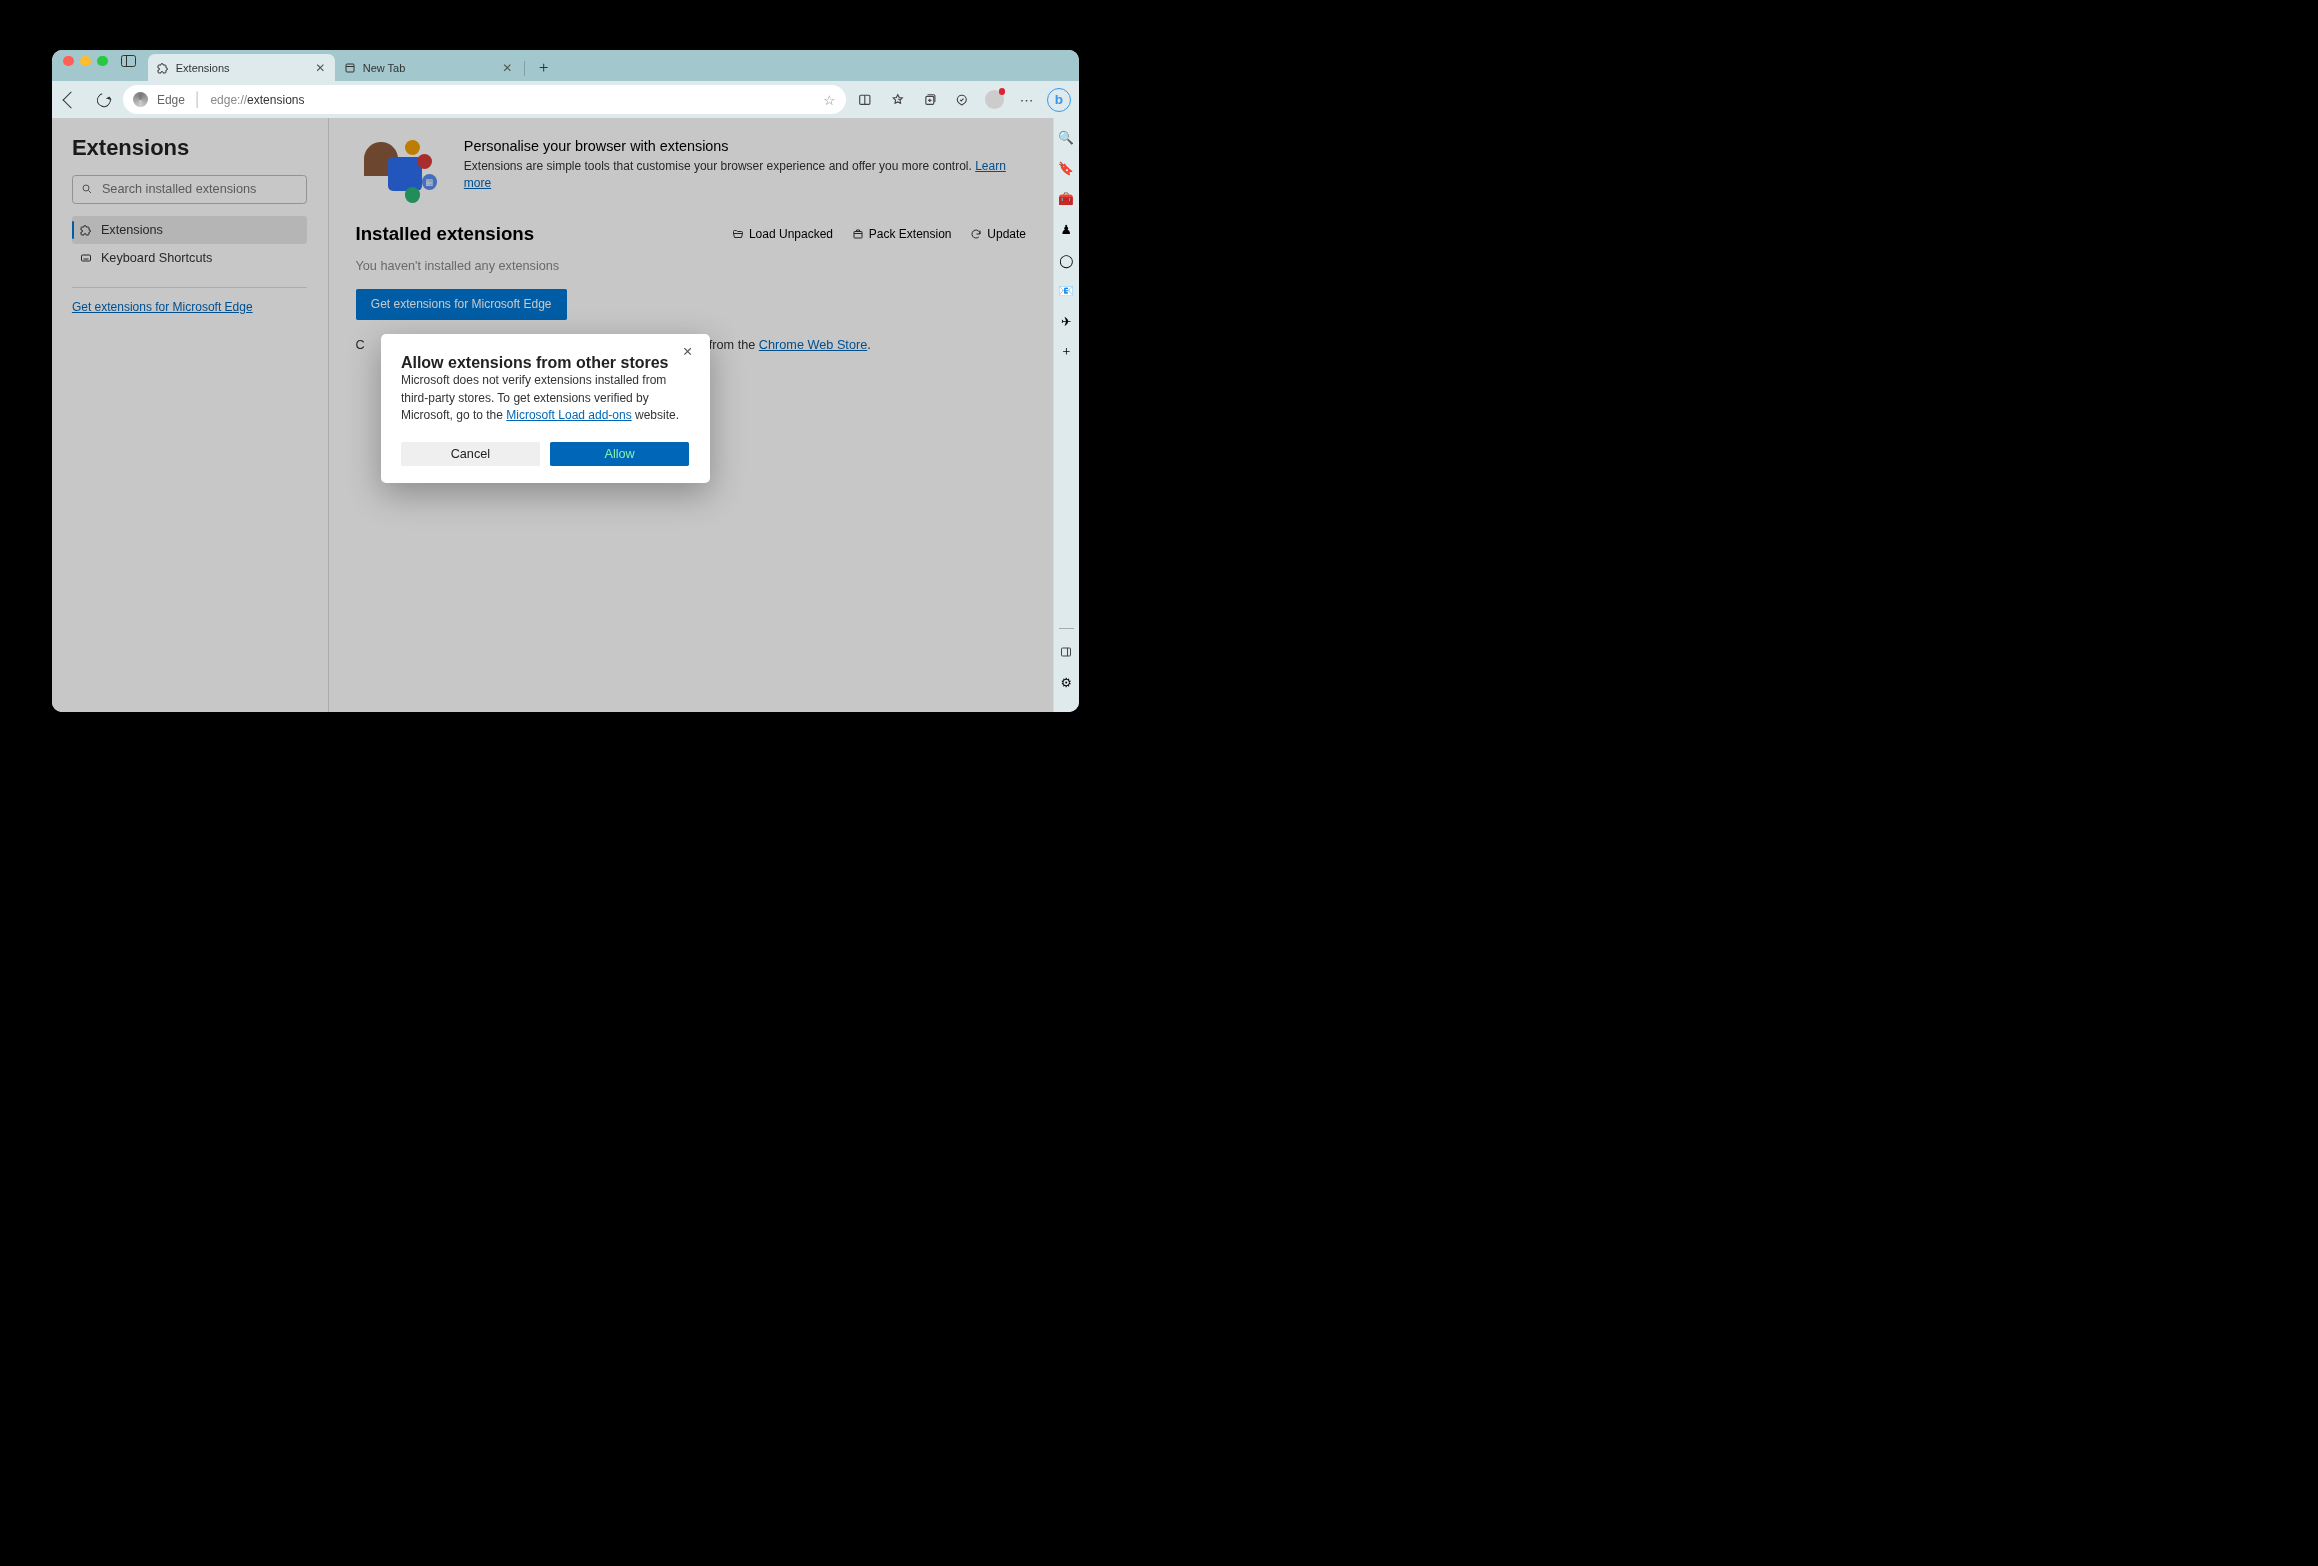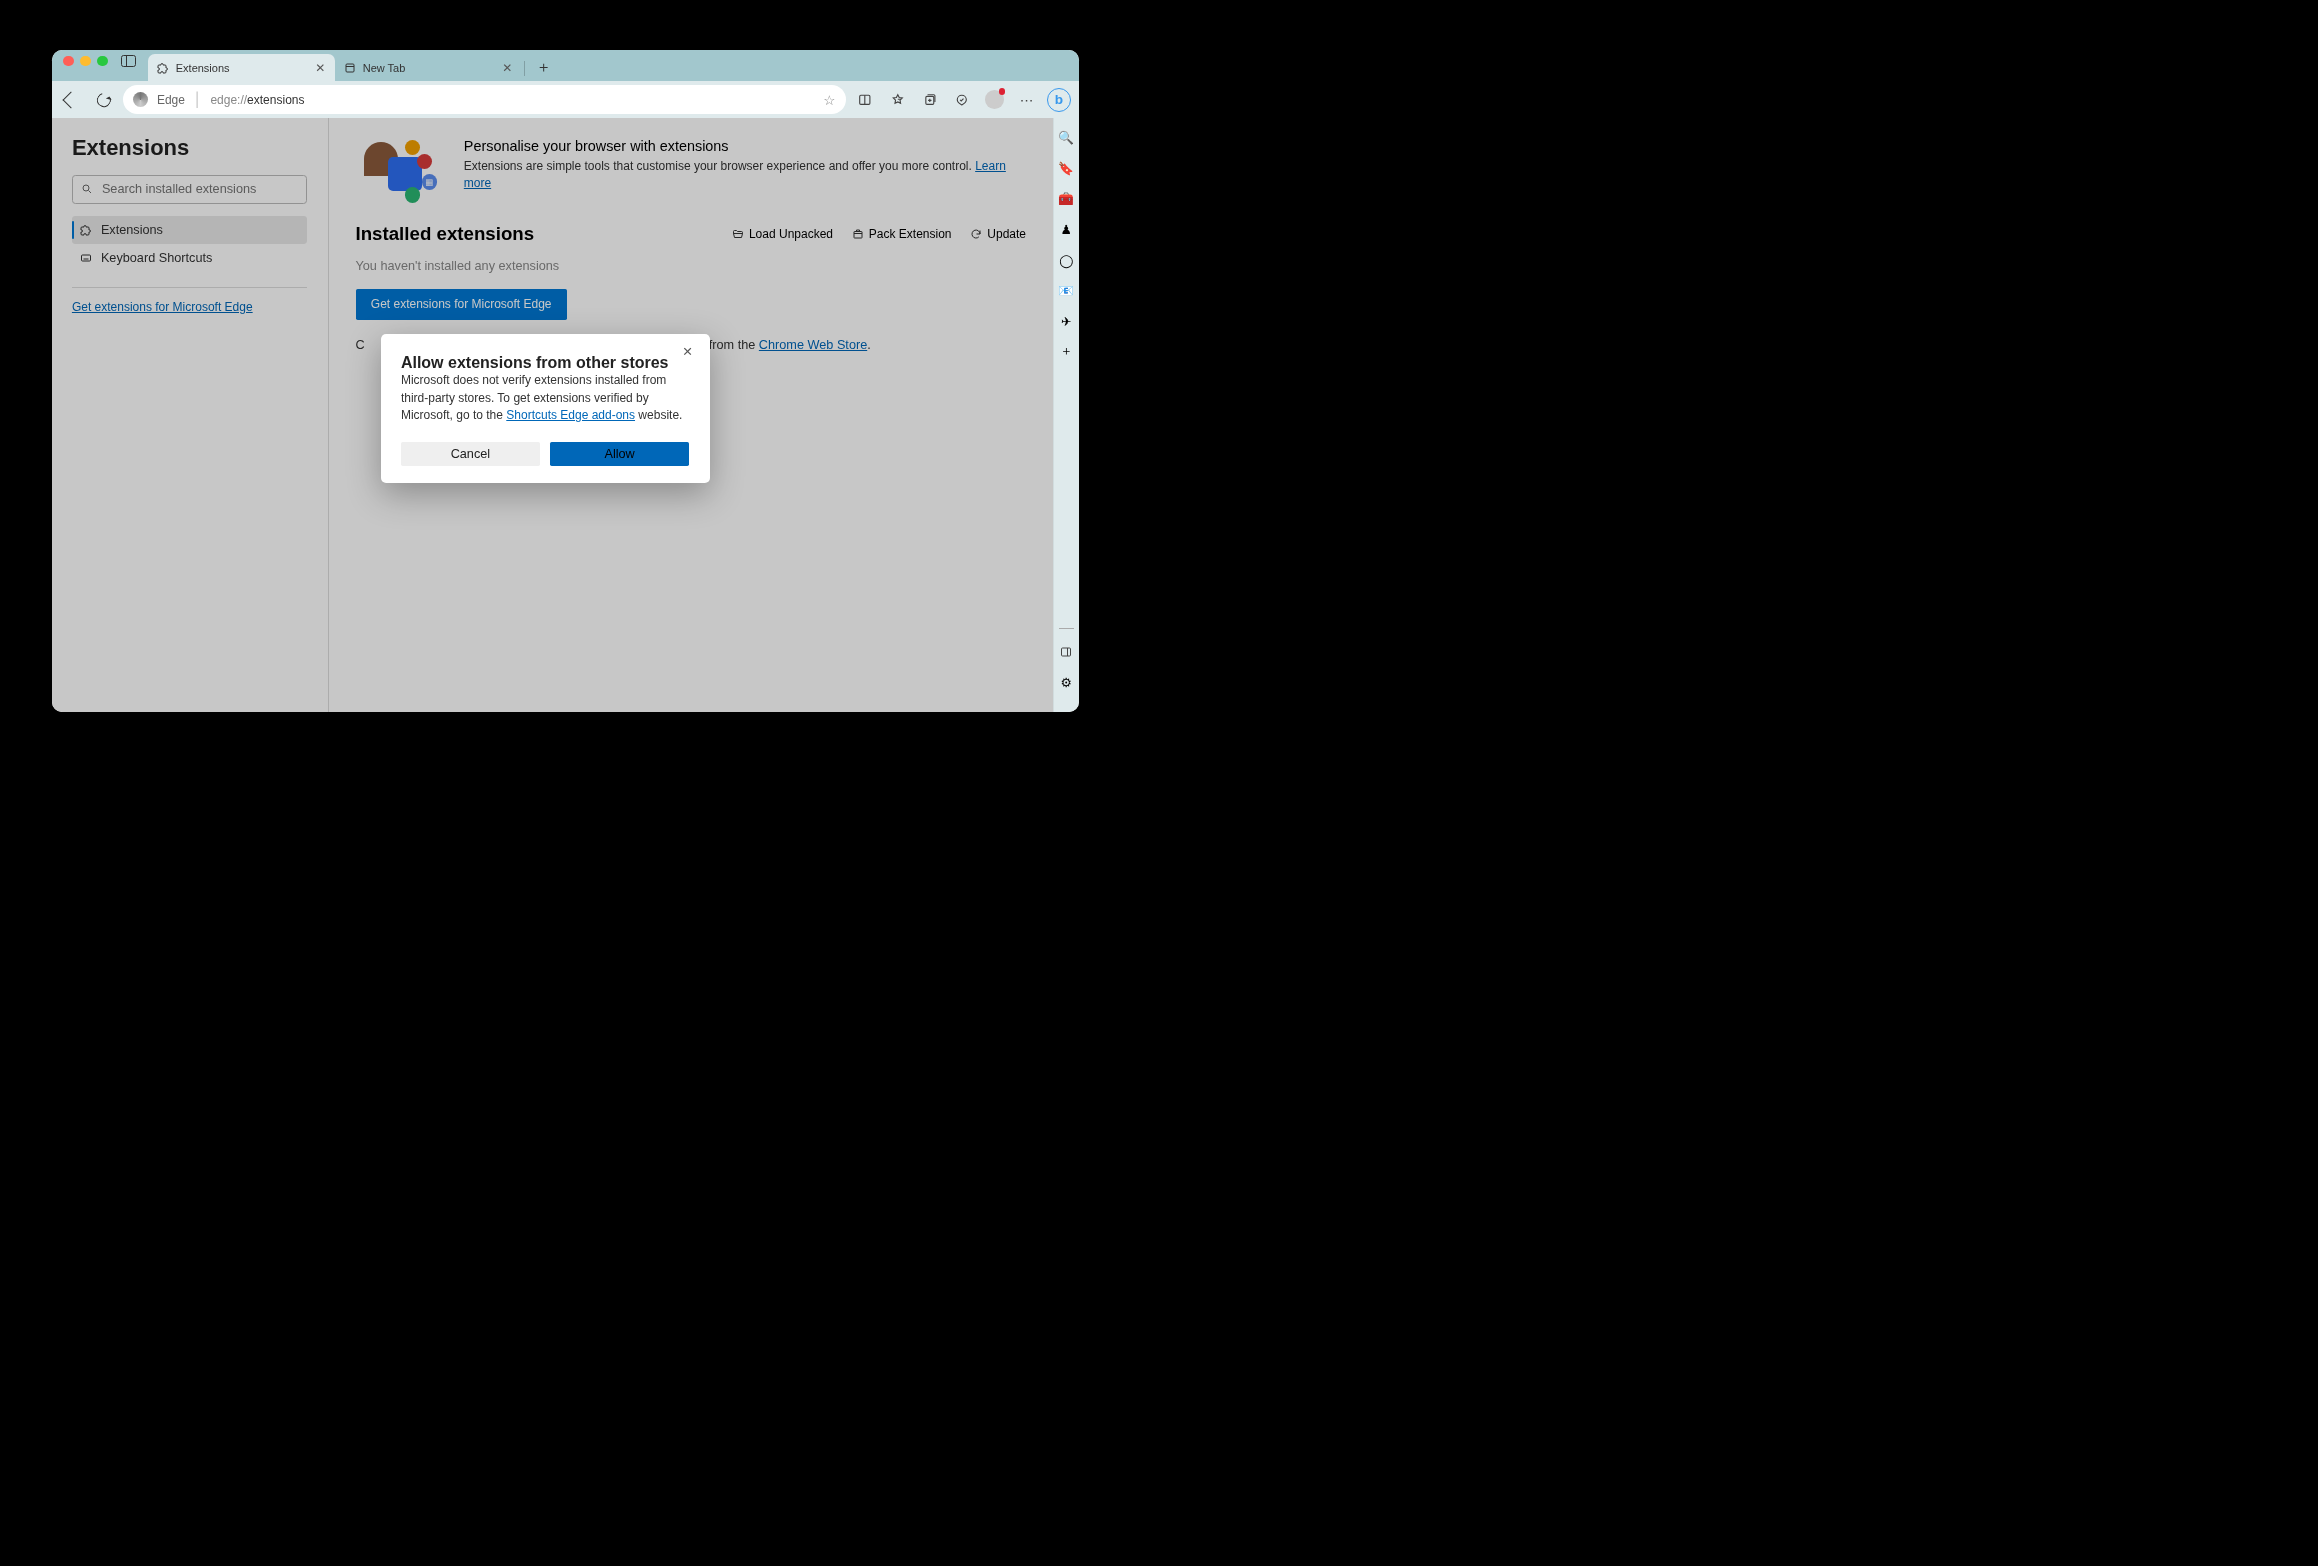--- a/index.html
+++ b/index.html
@@ -69,21 +69,21 @@
   .right-rail{position:absolute;right:0;top:68px;bottom:0;width:25.5px;background:#dfeaec;border-left:0.8px solid rgba(0,0,0,.06);display:flex;flex-direction:column;align-items:center;gap:15.3px;padding-top:12px;}
   .rail-ico{width:15.3px;height:15.3px;font-size:12.7px;display:flex;align-items:center;justify-content:center;}
   .rail-divider{height:0.8px;width:15.3px;background:#aaa;margin-top:auto;}
   .modal{position:absolute;z-index:10;left:329px;top:284px;width:329px;background:#fff;border-radius:5.1px;box-shadow:0 10.2px 34px rgba(0,0,0,.3);padding:20.4px 20.4px 17px 20.4px;}
   .modal h3{font-size:16px;font-weight:700;color:#222;}
   .modal p{font-size:12px;line-height:1.45;color:#333;margin-bottom:17px;}
   .modal .close{position:absolute;top:10.2px;right:10.2px;font-size:12.7px;color:#555;width:17px;height:17px;}
   .mrow{display:flex;gap:10.2px;}
   .mbtn{flex:1;height:24px;border:none;font-size:12.7px;border-radius:1.7px;}
   .cancel{background:#efefef;color:#222;}
-  .allow{background:#0067b8;color:#000000;}
+  .allow{background:#0067b8;color:#86efac;}
   .icon-svg{width:13.6px;height:13.6px;}
   .mini{width:12px;height:12px;}
 </style>
 </head>
 <body>
 
 <div class="window">
 
   <div class="tabbar">
     <div class="traffic">
@@ -256,21 +256,21 @@
           <path d="M15 4v16"></path>
         </svg>
       </div>
     <div class="rail-ico">⚙</div>
     <div style="height:6.8px"></div>
   </div>
 
   <div class="modal">
     <div class="close">✕</div>
     <h3>Allow extensions from other stores</h3>
-    <p><span>Microsoft does not verify extensions installed from third-party stores. To get extensions verified by Microsoft, go to the </span><a class="learn">Shortcuts Edge add-ons</a><span> website.</span></p>
+    <p><span>Microsoft does not verify extensions installed from third-party stores. To get extensions verified by Microsoft, go to the </span><a class="learn">Microsoft Load add-ons</a><span> website.</span></p>
     <div class="mrow">
       <button class="mbtn cancel">Cancel</button>
       <button class="mbtn allow">Allow</button>
     </div>
   </div>
 
 </div>
 
 
 </body></html>

